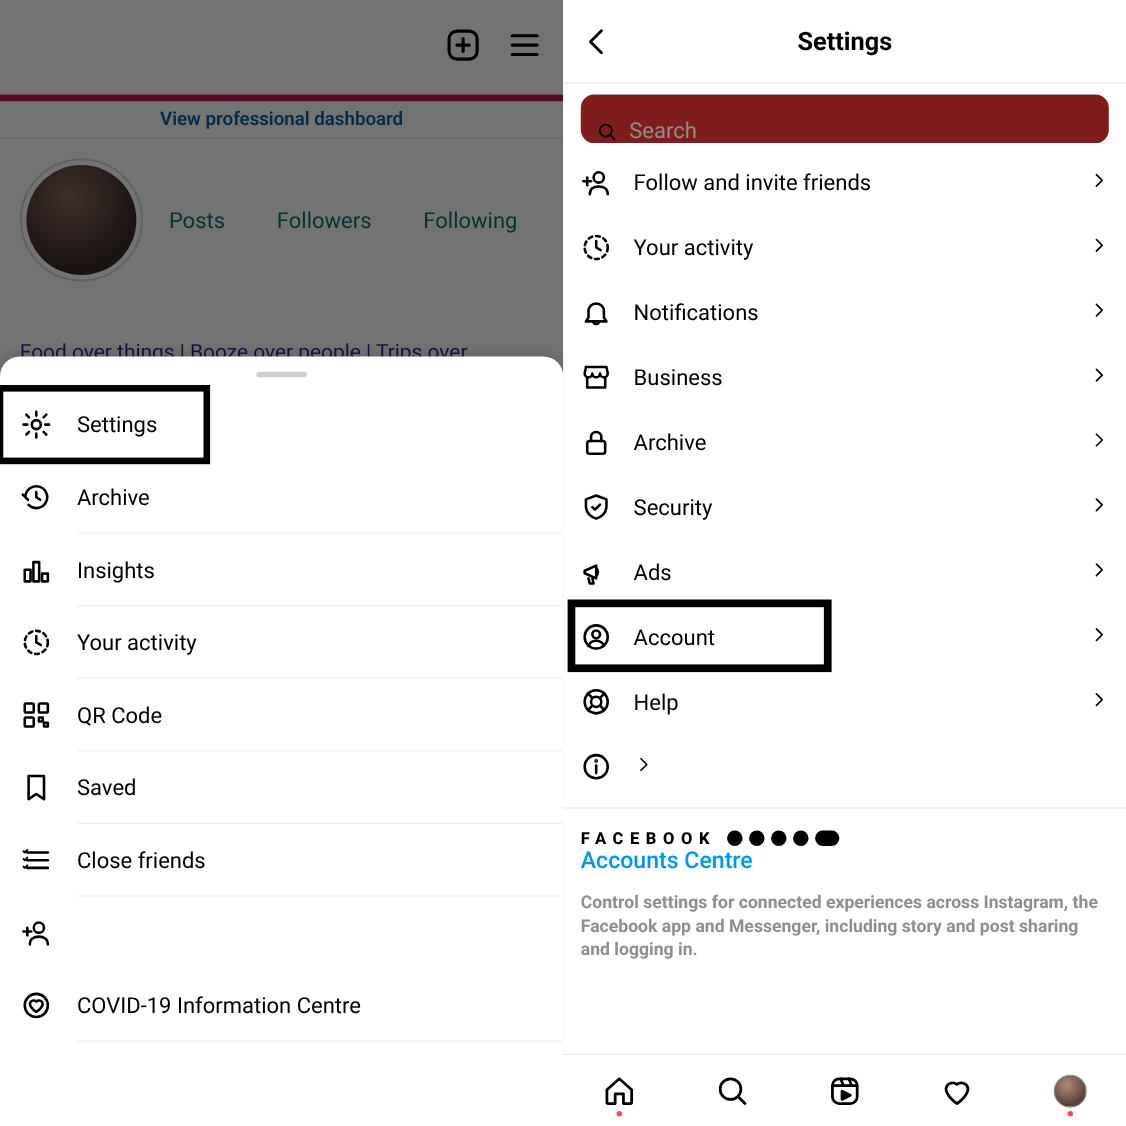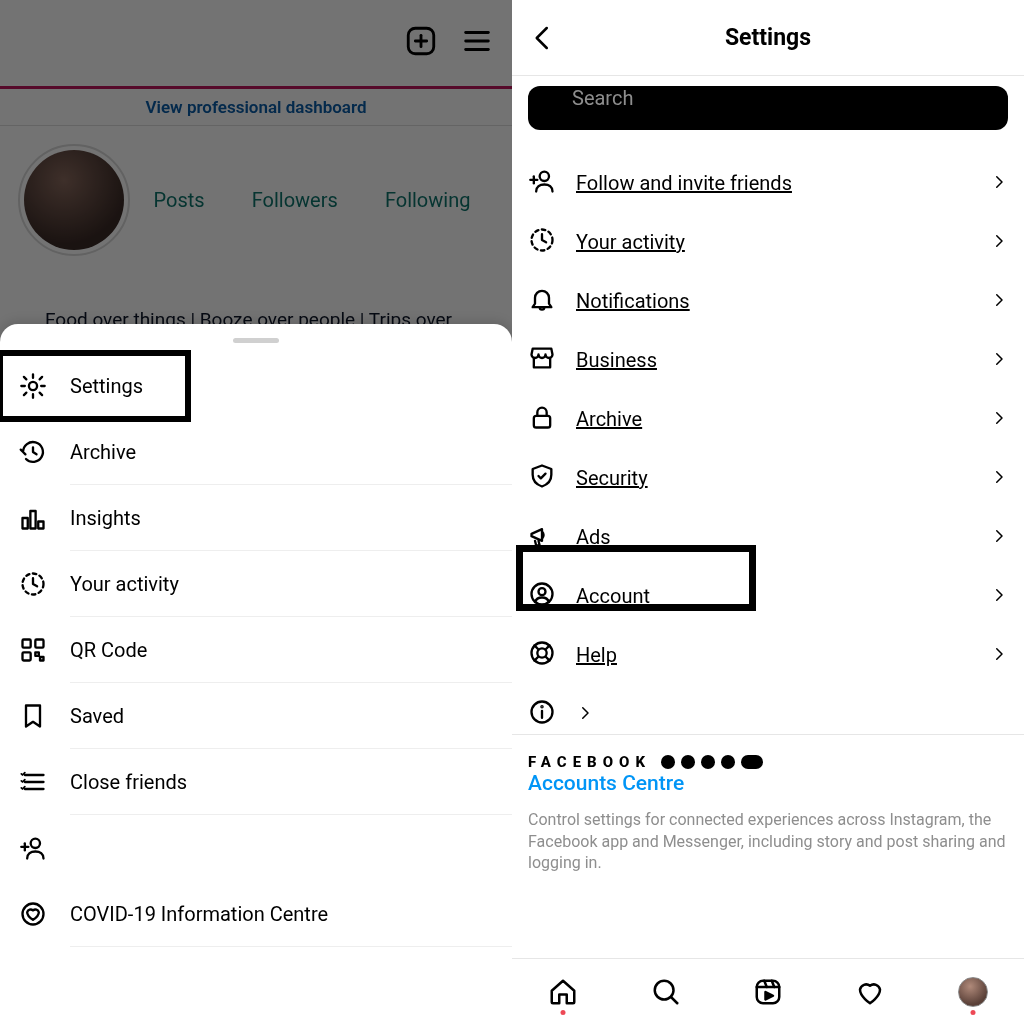--- a/index.html
+++ b/index.html
@@ -4,51 +4,51 @@
 <style>
   * { box-sizing: border-box; margin: 0; padding: 0; }
   html, body { width: 1024px; height: 1024px; font-family: -apple-system, BlinkMacSystemFont, "Segoe UI", Roboto, Helvetica, Arial, sans-serif; background:#fff; overflow:hidden; }
   .container { display:flex; width:1024px; height:1024px; }
   .pane { width:512px; height:1024px; position:relative; background:#fff; }
   
   .left-bg { position:absolute; inset:0; background:#fff; }
   .left-dim { position:absolute; inset:0; background:rgba(0,0,0,0.55); }
   .left-top { position:absolute; left:0; top:0; right:0; height:86px; display:flex; align-items:center; justify-content:flex-end; padding:0 18px; gap:22px; }
   .left-top .icon-btn svg { width:34px; height:34px; }
-  .dash-link { position:absolute; left:0; top:86px; right:0; height:40px; border-top:3px solid #be185d; border-bottom:1px solid #ddd; display:flex; align-items:center; justify-content:center; color:#0b5da8; font-size:17px; font-weight:600; }
+  .dash-link { position:absolute; left:0; top:86px; right:0; height:40px; border-top:6px solid #be185d; border-bottom:1px solid #ddd; display:flex; align-items:center; justify-content:center; color:#0b5da8; font-size:17px; font-weight:600; }
   .profile-row { position:absolute; left:0; top:140px; right:0; height:120px; display:flex; align-items:center; padding:0 18px; }
   .avatar-lg { width:112px; height:112px; border-radius:50%; border:2px solid #d9d9d9; padding:4px; }
   .avatar-lg-inner { width:100%; height:100%; border-radius:50%; background:radial-gradient(circle at 40% 30%, #8a6a5e 0%, #3a2a26 70%); }
   .stats { flex:1; display:flex; justify-content:space-around; font-size:20px; color:#0f766e; }
-  .bio { position:absolute; left:18px; top:308px; font-size:19px; color:#0f172a;margin-left:27px; }
+  .bio { position:absolute; left:18px; top:308px; font-size:19px; color:#4c1d95; }
   
   .sheet { position:absolute; left:0; right:0; bottom:0; top:324px; background:#fff; border-top-left-radius:18px; border-top-right-radius:18px; box-shadow:0 -2px 12px rgba(0,0,0,0.15); }
   .handle { width:46px; height:5px; background:#d0d0d0; border-radius:3px; margin:14px auto 10px; }
   .sheet-list .row { display:flex; align-items:center; height:66px; }
   .sheet-list .row .mi { width:30px; height:30px; margin:0 22px 0 18px; flex-shrink:0; display:flex; align-items:center; justify-content:center; }
   .sheet-list .row .lbl { font-size:20px; flex:1; height:100%; display:flex; align-items:center; border-bottom:1px solid #eee; }
   .highlight-left { outline:6px solid #000; outline-offset:-3px; width:188px; }
   
   .r-header { height:76px; border-bottom:1px solid #e6e6e6; display:flex; align-items:center; padding:0 16px; position:relative; }
   .r-header .back { width:30px; height:30px; display:flex; align-items:center; justify-content:center; }
   .r-header .title { position:absolute; left:0; right:0; text-align:center; font-size:23px; font-weight:700; pointer-events:none; }
-  .r-search { margin:10px 16px 6px; height:44px; background:#000000; border-radius:12px; display:flex; align-items:flex-start; padding:0 14px; color:#8e8e8e; font-size:20px; }
+  .r-search { margin:10px 16px 6px; height:44px; background:#7f1d1d; border-radius:12px; display:flex; align-items:flex-end; padding:0 14px; color:#8e8e8e; font-size:20px; }
   .r-search svg { width:20px; height:20px; margin-right:10px; }
-  .r-list .srow { display:flex; align-items:flex-end; height:59px; padding:0 16px; position:relative;text-decoration:underline; }
+  .r-list .srow { display:flex; align-items:center; height:59px; padding:0 16px; position:relative; }
   .r-list .srow .si { width:28px; height:28px; margin-right:20px; display:flex; align-items:center; justify-content:center; flex-shrink:0; }
   .r-list .srow .sl { font-size:20px; flex:1; }
   .r-list .srow .chev { color:#c7c7cc; }
   .r-divider { height:1px; background:#e6e6e6; margin-top:8px; }
   .fb-section { padding:18px 16px 8px; }
   .fb-brand { font-size:15px; letter-spacing:6px; font-weight:800; display:flex; align-items:center; gap:6px; }
   .fb-icons { display:flex; gap:6px; margin-left:4px; }
   .fb-icons span { width:14px; height:14px; border-radius:50%; background:#000; display:inline-block; }
   .fb-icons span.oval { border-radius:7px; width:22px; }
   .ac-link { color:#0095f6; font-size:21px; font-weight:500; }
-  .ac-desc { color:#8e8e8e; font-size:16px; line-height:1.35; margin-top:14px; }
+  .ac-desc { color:#8e8e8e; font-size:16px; line-height:1.35; margin-top:14px;font-weight:bold; }
   .tabbar { position:absolute; left:0; right:0; bottom:0; height:66px; border-top:1px solid #e6e6e6; display:flex; align-items:center; justify-content:space-around; background:#fff; }
   .tabbar .ti { width:30px; height:30px; display:flex; align-items:center; justify-content:center; position:relative; }
   .tabbar .dot { position:absolute; bottom:-8px; left:50%; transform:translateX(-50%); width:5px; height:5px; border-radius:50%; background:#ed4956; }
   .avatar-sm { width:30px; height:30px; border-radius:50%; background:radial-gradient(circle at 40% 30%, #b08a7a 0%, #5a4038 70%); border:1px solid #888; }
   svg { stroke:#000; stroke-width:2; fill:none; stroke-linecap:round; stroke-linejoin:round; }
 </style>
 </head>
 <body>
 
 <div class="container">

